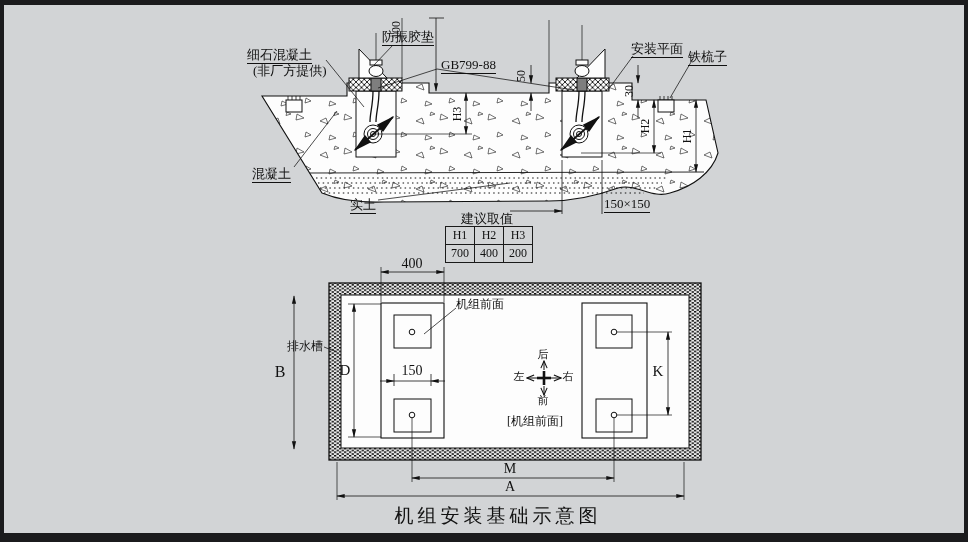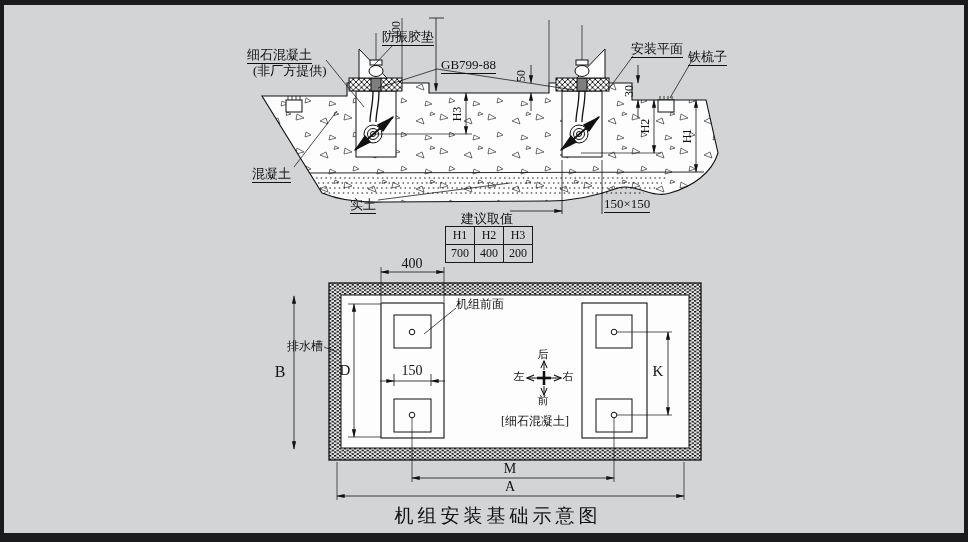--- a/index.html
+++ b/index.html
@@ -233,17 +233,17 @@
   <div class="lbl fs15 c" style="left:654px;top:367px">K</div>
   <div class="lbl fs14 c" style="left:506px;top:464px">M</div>
   <div class="lbl fs14 c" style="left:506px;top:482px">A</div>
   <div class="lbl fs14 c" style="left:408px;top:366px">150</div>
   <div class="lbl fs12" style="left:283px;top:335px">排水槽</div>
   <div class="lbl fs12" style="left:452px;top:293px">机组前面</div>
   <div class="lbl fs11 c" style="left:539px;top:350px">后</div>
   <div class="lbl fs11 c" style="left:539px;top:396px">前</div>
   <div class="lbl fs11 c" style="left:515px;top:372px">左</div>
   <div class="lbl fs11 c" style="left:564px;top:372px">右</div>
-  <div class="lbl fs12 c" style="left:531px;top:416px">[细石混凝土]</div>
+  <div class="lbl fs12 c" style="left:531px;top:416px">[机组前面]</div>
 
   <div class="lbl caption c" style="left:494px;top:511px">机组安装基础示意图</div>
 
 </div>
 
 </body></html>

